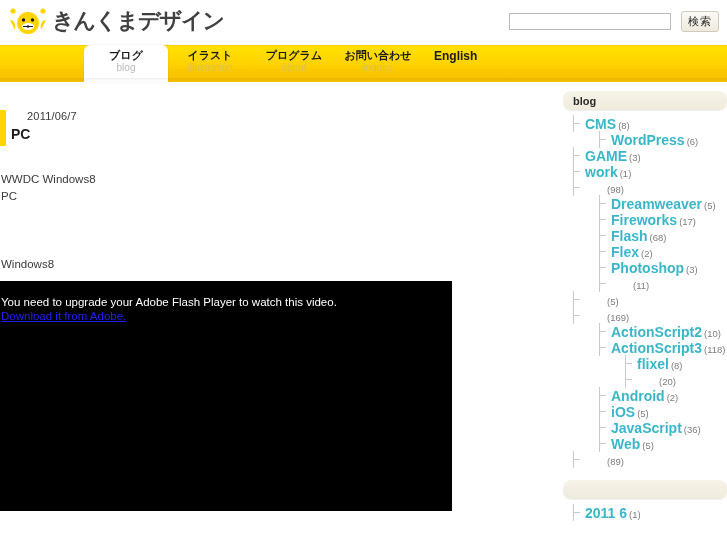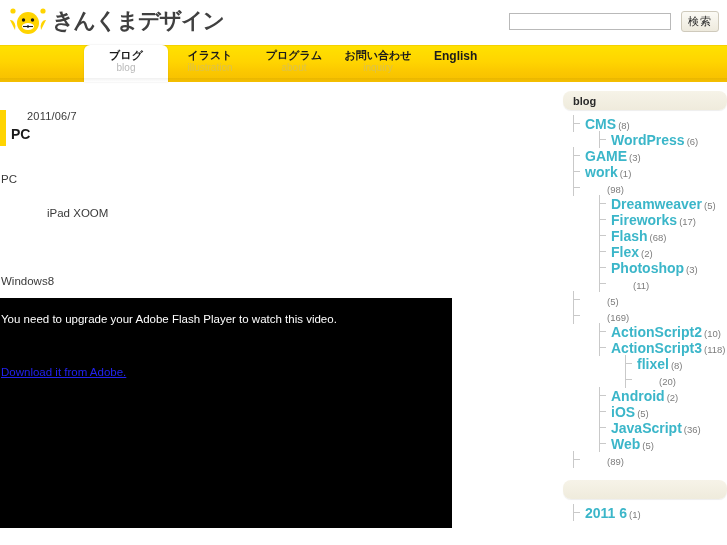--- a/index.html
+++ b/index.html
@@ -219,21 +219,20 @@
   }
   .video-link {
     position: absolute;
     left: 1px;
     top: 29px;
     font-family: "Liberation Sans", sans-serif;
     font-size: 11.5px;
     color: #2222ee;
     text-decoration: underline;
     cursor: pointer;
-    margin-top: 39px;
   }
 
   
   .side-box { margin-bottom: 12px; }
   .side-head {
     height: 19px;
     border-radius: 8px;
     background: linear-gradient(#f6f3e8, #efebdc);
     box-shadow: 0 1px 1px rgba(0,0,0,0.07);
     display: flex;
@@ -361,22 +360,22 @@
 
   <div class="content">
 
     <div class="post-head">
       <div class="post-accent"></div>
       <div class="post-date">2011/06/7</div>
       <div class="post-title">PC</div>
     </div>
 
     <div class="post-body">
+      <p>WWDC       Windows8</p>
       <p>PC</p>
-      <p class="indent" style="margin-top:17px">iPad XOOM</p>
       <p class="gap">Windows8</p>
     </div>
 
     <div class="video-box">
       <div class="video-msg">You need to upgrade your Adobe Flash Player to watch this video.</div>
       <a class="video-link" href="#">Download it from Adobe.</a>
     </div>
 
   </div>
 

